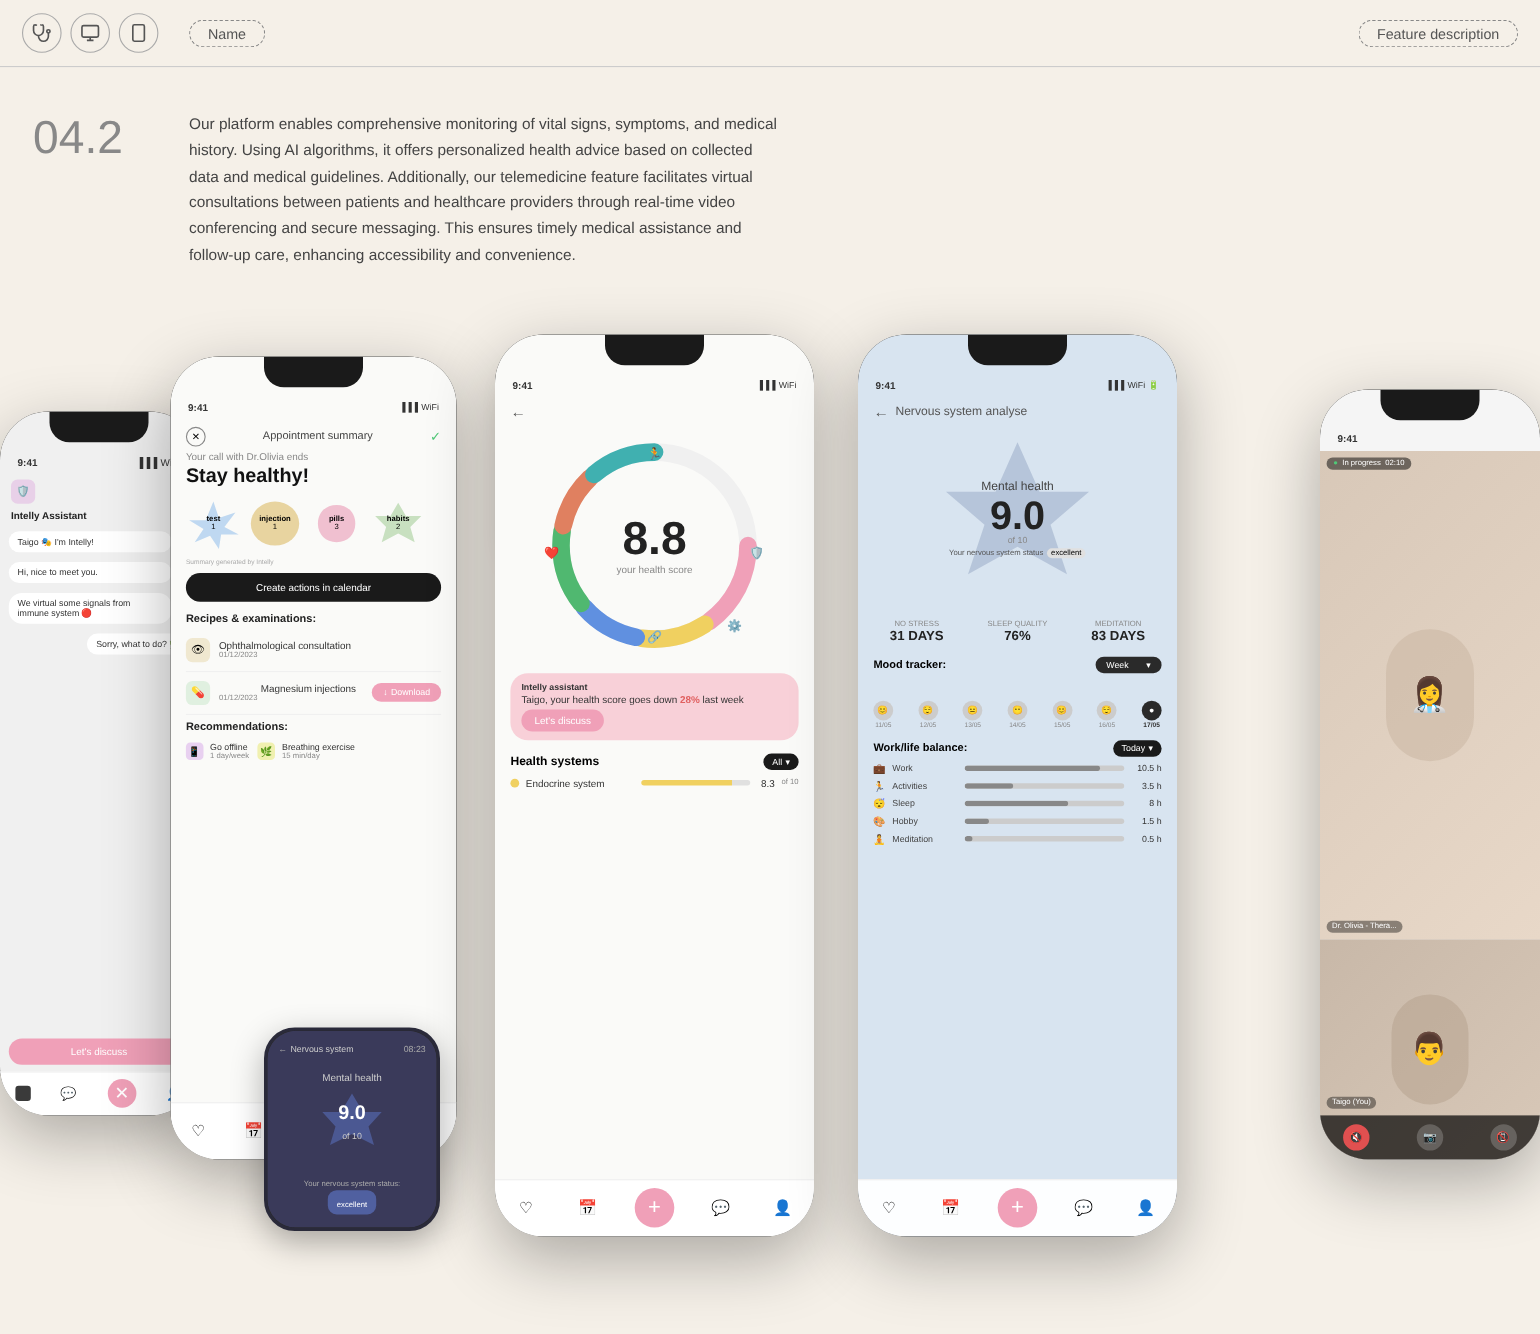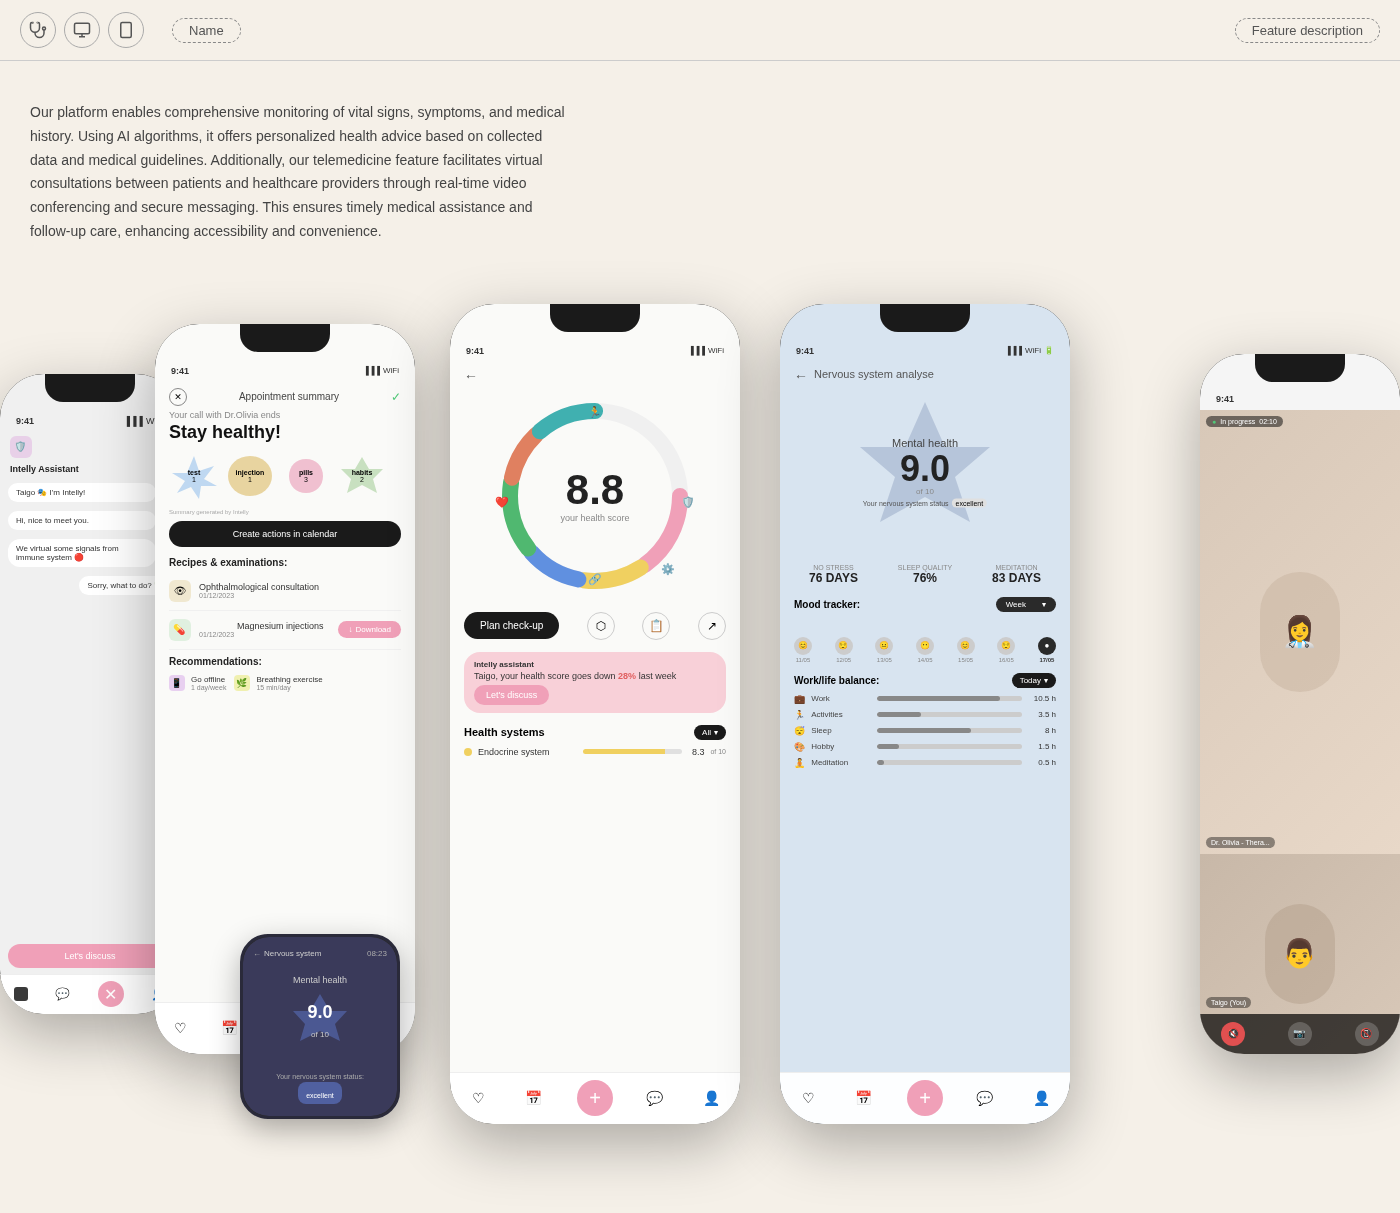--- a/index.html
+++ b/index.html
@@ -383,20 +383,21 @@
       <line x1="12" y1="18" x2="12.01" y2="18"></line>
     </svg>
   </button>
 
   <div class="name-badge">Name</div>
 
   <div class="feature-badge">Feature description</div>
 </header>
 
 <div class="section-header">
+  <div class="section-number">04.2</div>
   <div class="section-desc">Our platform enables comprehensive monitoring of vital signs, symptoms, and medical history. Using AI algorithms, it offers personalized health advice based on collected data and medical guidelines. Additionally, our telemedicine feature facilitates virtual consultations between patients and healthcare providers through real-time video conferencing and secure messaging. This ensures timely medical assistance and follow-up care, enhancing accessibility and convenience.</div>
 </div>
 
 <div class="phones-area">
 
   <div class="watch-shell watch1" style="border: 3px solid #3a3a3a;">
     <div class="watch-screen watch1-screen">
       <div style="padding: 10px 8px;">
         <div style="display:flex; align-items:center; gap:4px; font-size:8px; color:#555; margin-bottom:6px;">
           <span style="font-size:9px;">←</span>
@@ -643,26 +644,20 @@
               <div style="font-size:9px;color:#888;margin-top:2px;">your health score</div>
             </div>
             
             <div style="position:absolute;top:20px;left:50%;transform:translateX(-50%);font-size:11px;">🏃</div>
             <div style="position:absolute;top:50%;right:10px;font-size:11px;">🛡️</div>
             <div style="position:absolute;bottom:30px;right:30px;font-size:11px;">⚙️</div>
             <div style="position:absolute;bottom:20px;left:50%;transform:translateX(-50%);font-size:11px;">🔗</div>
             <div style="position:absolute;top:50%;left:10px;font-size:11px;">❤️</div>
           </div>
 
-          <div style="display:flex;align-items:center;justify-content:space-between;margin:6px 0;">
-            <div style="background:#1a1a1a;border-radius:18px;padding:8px 16px;font-size:10px;color:white;">Plan check-up</div>
-            <div style="width:28px;height:28px;border-radius:50%;border:1px solid #ccc;display:flex;align-items:center;justify-content:center;font-size:12px;">⬡</div>
-            <div style="width:28px;height:28px;border-radius:50%;border:1px solid #ccc;display:flex;align-items:center;justify-content:center;font-size:12px;">📋</div>
-            <div style="width:28px;height:28px;border-radius:50%;border:1px solid #ccc;display:flex;align-items:center;justify-content:center;font-size:12px;">↗</div>
-          </div>
 
           <div class="assistant-bar">
             <div style="font-size:8px;font-weight:600;margin-bottom:2px;">Intelly assistant</div>
             <div style="font-size:9px;">
               <span>Taigo, your health score goes down</span>
               <span style="color:#e06060;font-weight:600;">28%</span>
               <span>last week</span>
             </div>
             <div class="discuss-btn">Let's discuss</div>
           </div>
@@ -727,21 +722,21 @@
               <div style="display:flex;align-items:center;gap:3px;margin-top:3px;justify-content:center;">
                 <span style="font-size:7px;color:#555;">Your nervous system status</span>
                 <span style="font-size:7px;background:#e0e0e0;border-radius:6px;padding:1px 4px;">excellent</span>
               </div>
             </div>
           </div>
 
           <div class="nervous-stats">
             <div class="nervous-stat">
               <div style="font-size:7px;color:#888;">NO STRESS</div>
-              <div class="val">76 DAYS</div>
+              <div class="val">31 DAYS</div>
             </div>
             <div class="nervous-stat">
               <div style="font-size:7px;color:#888;">SLEEP QUALITY</div>
               <div class="val">76%</div>
             </div>
             <div class="nervous-stat">
               <div style="font-size:7px;color:#888;">MEDITATION</div>
               <div class="val">83 DAYS</div>
             </div>
           </div>

